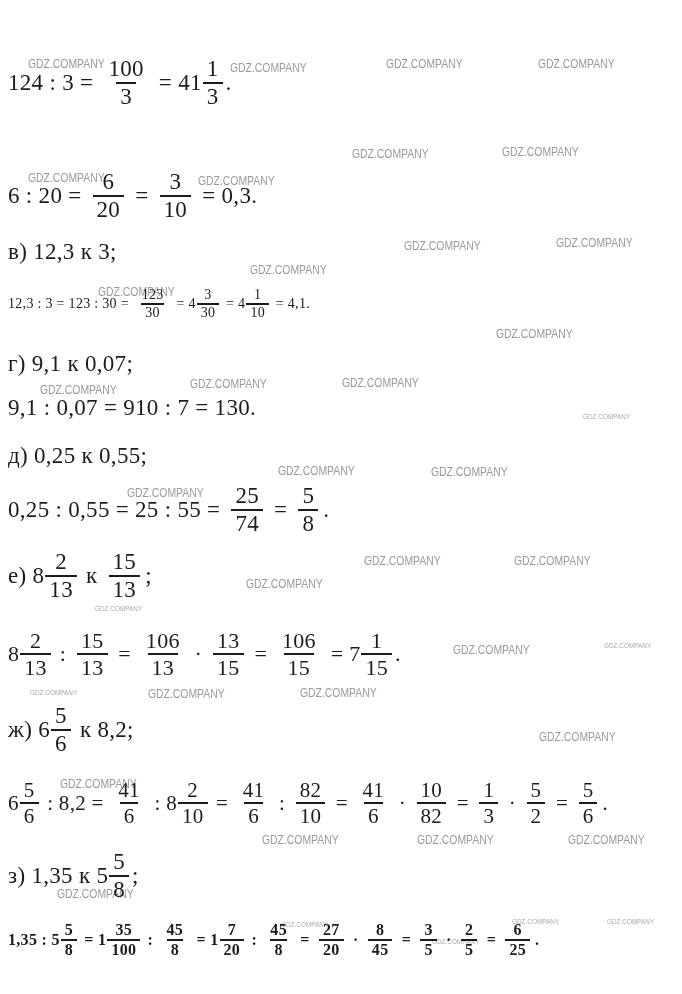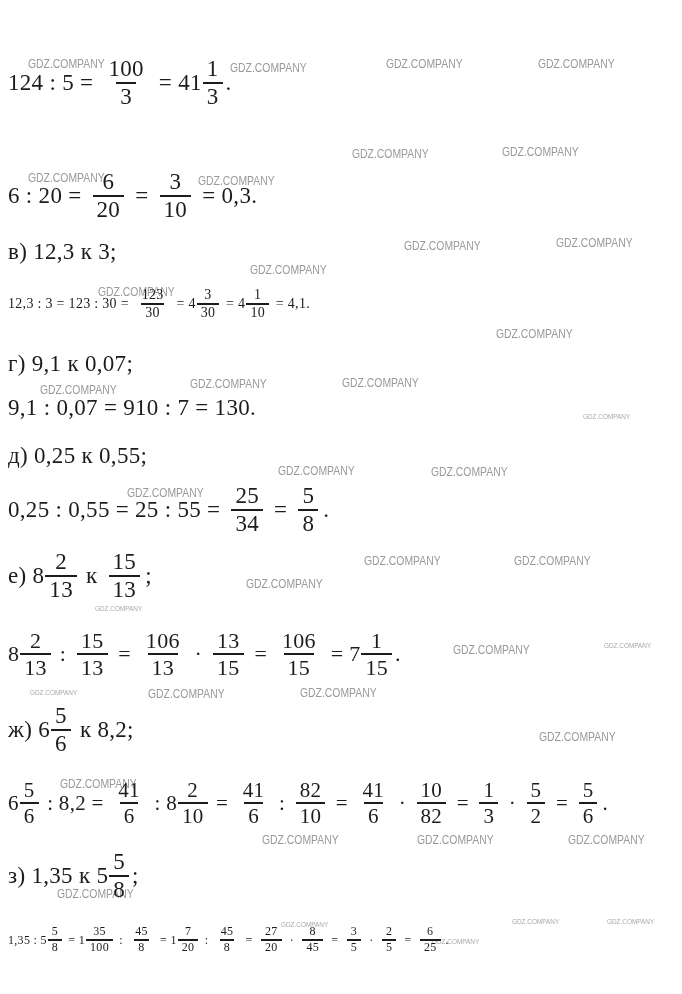--- a/index.html
+++ b/index.html
@@ -44,21 +44,21 @@
   .line-5{top:271px;font-size:14px;}
   .line-6{top:346px;}
   .line-7{top:390px;align-items:center;}
   .line-8{top:438px;}
   .line-9{top:477px;}
   .line-10{top:543px;}
   .line-11{top:621px;font-size:22px;}
   .line-12{top:697px;}
   .line-13{top:770px;font-size:21px;}
   .line-14{top:843px;}
-  .line-15{top:907px;font-size:12px;}
+  .line-15{top:907px;font-size:16px;font-weight:bold;}
 
   .fr{
     display:inline-flex;flex-direction:column;align-items:center;
     margin:0 5px;line-height:1.15;text-align:center;
   }
   .fr .nu{padding:0 4px;display:block;}
   .fr .de{border-top:2px solid #1c1c1c;padding:0 4px;display:block;}
   .mix{display:inline-flex;align-items:center;}
   .mix .wh{margin-right:0px;}
   .mix .fr{margin-left:1px;margin-right:3px;}
@@ -103,28 +103,28 @@
       <span class="wm n" style="left: 262px; top: 832px;">GDZ.COMPANY</span>
       <span class="wm n" style="left: 417px; top: 832px;">GDZ.COMPANY</span>
       <span class="wm n" style="left: 568px; top: 832px;">GDZ.COMPANY</span>
       <span class="wm n" style="left: 57px; top: 886px;">GDZ.COMPANY</span>
       <span class="wm s" style="left: 281px; top: 920px;">GDZ.COMPANY</span>
       <span class="wm s" style="left: 432px; top: 937px;">GDZ.COMPANY</span>
       <span class="wm s" style="left: 512px; top: 917px;">GDZ.COMPANY</span>
       <span class="wm s" style="left: 607px; top: 917px;">GDZ.COMPANY</span>
     </div>
   <div class="content">
-      <div class="line line-1 tall"><span class="mt">124 : 5 = </span><span class="fr"><span class="nu">100</span><span class="de">3</span></span><span class="mt"> = </span><span class="mix"><span class="wh">41</span><span class="fr"><span class="nu">1</span><span class="de">3</span></span></span><span class="mt">.</span></div>
+      <div class="line line-1 tall"><span class="mt">124 : 3 = </span><span class="fr"><span class="nu">100</span><span class="de">3</span></span><span class="mt"> = </span><span class="mix"><span class="wh">41</span><span class="fr"><span class="nu">1</span><span class="de">3</span></span></span><span class="mt">.</span></div>
       <div class="line line-3 tall"><span class="mt">6 : 20 = </span><span class="fr"><span class="nu">6</span><span class="de">20</span></span><span class="mt"> = </span><span class="fr"><span class="nu">3</span><span class="de">10</span></span><span class="mt"> = 0,3.</span></div>
       <div class="line line-4 short"><span class="mt">в) 12,3 к 3;</span></div>
       <div class="line line-5 tall"><span class="mt">12,3 : 3 = 123 : 30 = </span><span class="fr"><span class="nu">123</span><span class="de">30</span></span><span class="mt"> = </span><span class="mix"><span class="wh">4</span><span class="fr"><span class="nu">3</span><span class="de">30</span></span></span><span class="mt"> = </span><span class="mix"><span class="wh">4</span><span class="fr"><span class="nu">1</span><span class="de">10</span></span></span><span class="mt"> = 4,1.</span></div>
       <div class="line line-6 short"><span class="mt">г) 9,1 к 0,07;</span></div>
       <div class="line line-7 short"><span class="mt">9,1 : 0,07 = 910 : 7 = 130.</span></div>
       <div class="line line-8 short"><span class="mt">д) 0,25 к 0,55;</span></div>
-      <div class="line line-9 tall"><span class="mt">0,25 : 0,55 = 25 : 55 = </span><span class="fr"><span class="nu">25</span><span class="de">34</span></span><span class="mt"> = </span><span class="fr"><span class="nu">5</span><span class="de">8</span></span><span class="mt">.</span></div>
+      <div class="line line-9 tall"><span class="mt">0,25 : 0,55 = 25 : 55 = </span><span class="fr"><span class="nu">25</span><span class="de">74</span></span><span class="mt"> = </span><span class="fr"><span class="nu">5</span><span class="de">8</span></span><span class="mt">.</span></div>
       <div class="line line-10 tall"><span class="mt">е) </span><span class="mix"><span class="wh">8</span><span class="fr"><span class="nu">2</span><span class="de">13</span></span></span><span class="mt"> к </span><span class="fr"><span class="nu">15</span><span class="de">13</span></span><span class="mt">;</span></div>
       <div class="line line-11 tall"><span class="mix"><span class="wh">8</span><span class="fr"><span class="nu">2</span><span class="de">13</span></span></span><span class="mt"> : </span><span class="fr"><span class="nu">15</span><span class="de">13</span></span><span class="mt"> = </span><span class="fr"><span class="nu">106</span><span class="de">13</span></span><span class="mt"> · </span><span class="fr"><span class="nu">13</span><span class="de">15</span></span><span class="mt"> = </span><span class="fr"><span class="nu">106</span><span class="de">15</span></span><span class="mt"> = </span><span class="mix"><span class="wh">7</span><span class="fr"><span class="nu">1</span><span class="de">15</span></span></span><span class="mt">.</span></div>
       <div class="line line-12 tall"><span class="mt">ж) </span><span class="mix"><span class="wh">6</span><span class="fr"><span class="nu">5</span><span class="de">6</span></span></span><span class="mt"> к 8,2;</span></div>
       <div class="line line-13 tall"><span class="mix"><span class="wh">6</span><span class="fr"><span class="nu">5</span><span class="de">6</span></span></span><span class="mt"> : 8,2 = </span><span class="fr"><span class="nu">41</span><span class="de">6</span></span><span class="mt"> : </span><span class="mix"><span class="wh">8</span><span class="fr"><span class="nu">2</span><span class="de">10</span></span></span><span class="mt"> = </span><span class="fr"><span class="nu">41</span><span class="de">6</span></span><span class="mt"> : </span><span class="fr"><span class="nu">82</span><span class="de">10</span></span><span class="mt"> = </span><span class="fr"><span class="nu">41</span><span class="de">6</span></span><span class="mt"> · </span><span class="fr"><span class="nu">10</span><span class="de">82</span></span><span class="mt"> = </span><span class="fr"><span class="nu">1</span><span class="de">3</span></span><span class="mt"> · </span><span class="fr"><span class="nu">5</span><span class="de">2</span></span><span class="mt"> = </span><span class="fr"><span class="nu">5</span><span class="de">6</span></span><span class="mt">.</span></div>
       <div class="line line-14 tall"><span class="mt">з) 1,35 к </span><span class="mix"><span class="wh">5</span><span class="fr"><span class="nu">5</span><span class="de">8</span></span></span><span class="mt">;</span></div>
       <div class="line line-15 tall"><span class="mt">1,35 : </span><span class="mix"><span class="wh">5</span><span class="fr"><span class="nu">5</span><span class="de">8</span></span></span><span class="mt"> = </span><span class="mix"><span class="wh">1</span><span class="fr"><span class="nu">35</span><span class="de">100</span></span></span><span class="mt"> : </span><span class="fr"><span class="nu">45</span><span class="de">8</span></span><span class="mt"> = </span><span class="mix"><span class="wh">1</span><span class="fr"><span class="nu">7</span><span class="de">20</span></span></span><span class="mt"> : </span><span class="fr"><span class="nu">45</span><span class="de">8</span></span><span class="mt"> = </span><span class="fr"><span class="nu">27</span><span class="de">20</span></span><span class="mt"> · </span><span class="fr"><span class="nu">8</span><span class="de">45</span></span><span class="mt"> = </span><span class="fr"><span class="nu">3</span><span class="de">5</span></span><span class="mt"> · </span><span class="fr"><span class="nu">2</span><span class="de">5</span></span><span class="mt"> = </span><span class="fr"><span class="nu">6</span><span class="de">25</span></span><span class="mt">.</span></div>
     </div>
 </div>
 
 </body></html>

